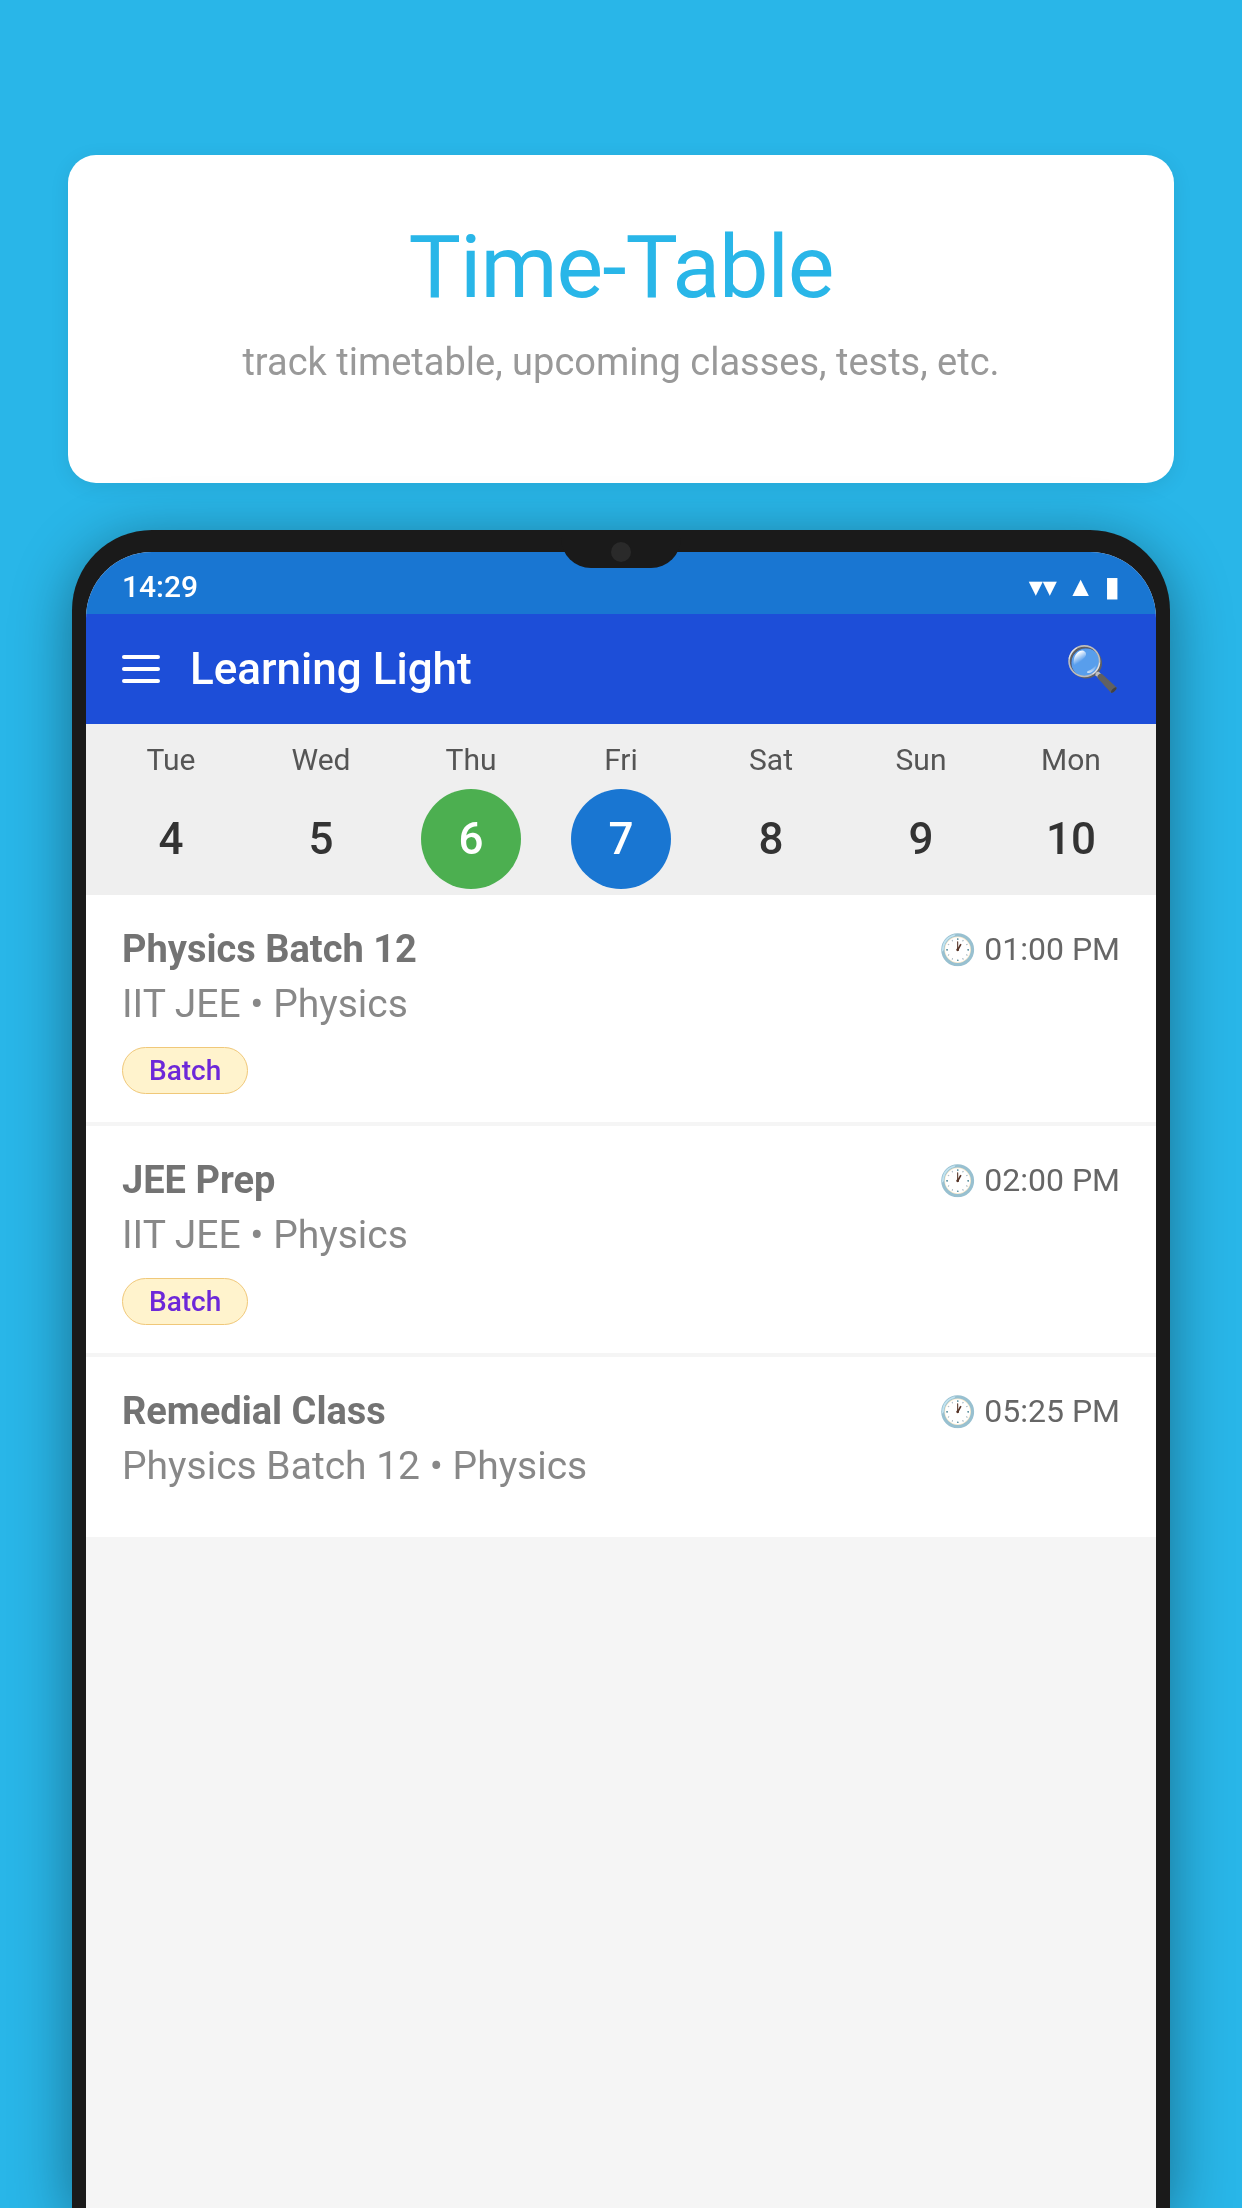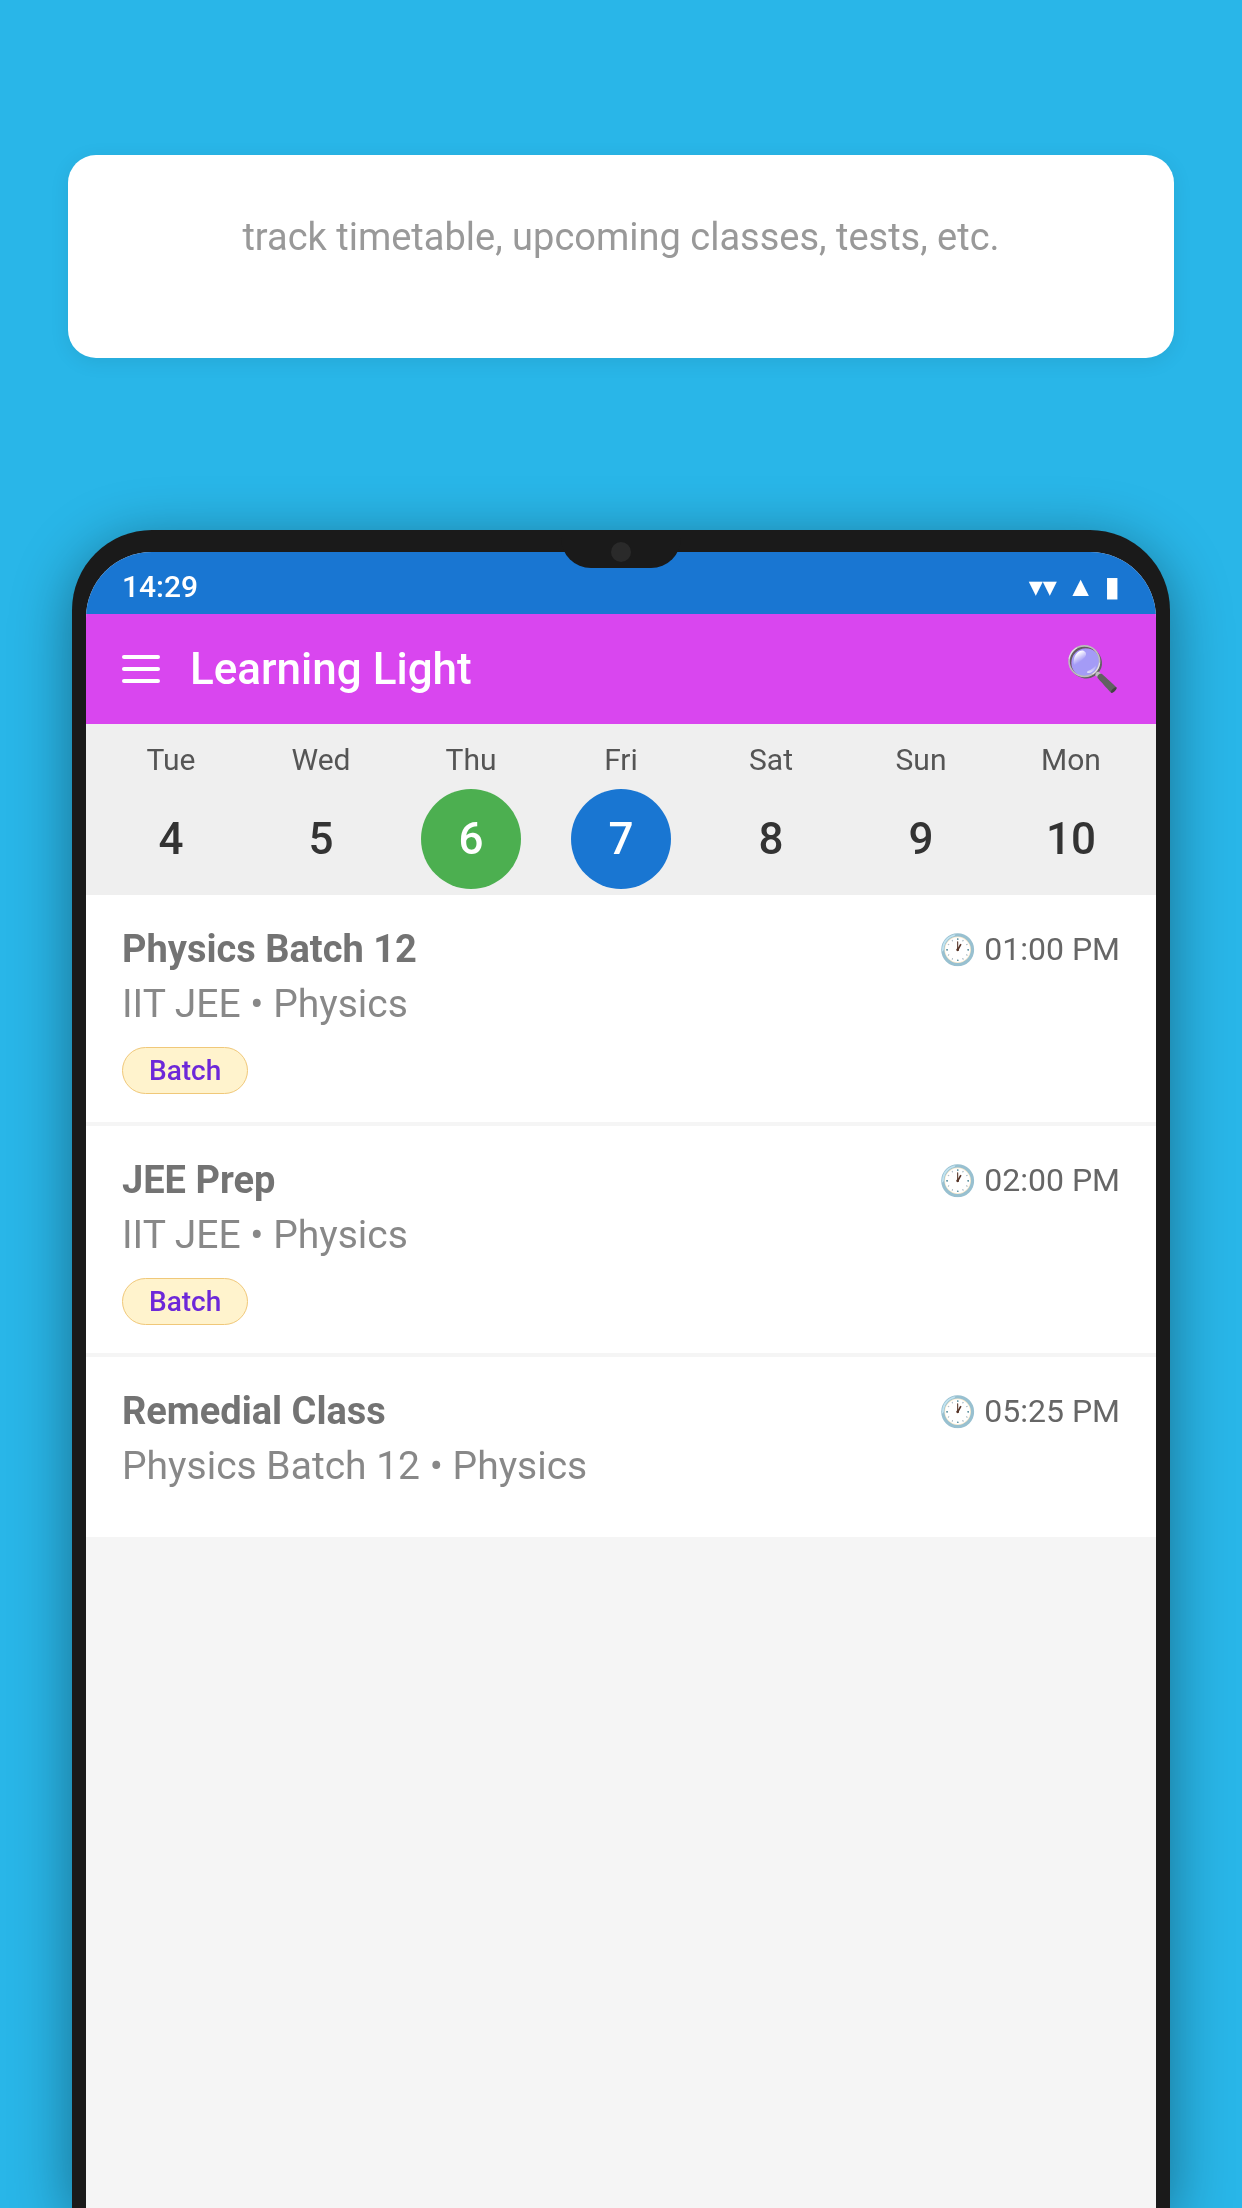--- a/index.html
+++ b/index.html
@@ -129,21 +129,21 @@
       gap: 10px;
     }
 
     .wifi-icon, .signal-icon, .battery-icon {
       color: white;
       font-size: 28px;
     }
 
     
     .app-bar {
-      background: #d946ef;
+      background: #1d4ed8;
       height: 110px;
       display: flex;
       align-items: center;
       justify-content: flex-start;
       padding: 0 36px;
     }
 
     .hamburger {
       display: flex;
       flex-direction: column;
@@ -283,20 +283,21 @@
       padding: 6px 26px;
       font-size: 28px;
       font-weight: 500;
     }
   </style>
 </head>
 <body>
 
 <div class="speech-bubble-container">
   <div class="speech-bubble">
+    <h1>Time-Table</h1>
     <p>track timetable, upcoming classes, tests, etc.</p>
   </div>
 </div>
 
 <div class="phone-frame">
   <div class="phone-notch">
     <div class="phone-camera"></div>
   </div>
   <div class="phone-inner">
 

